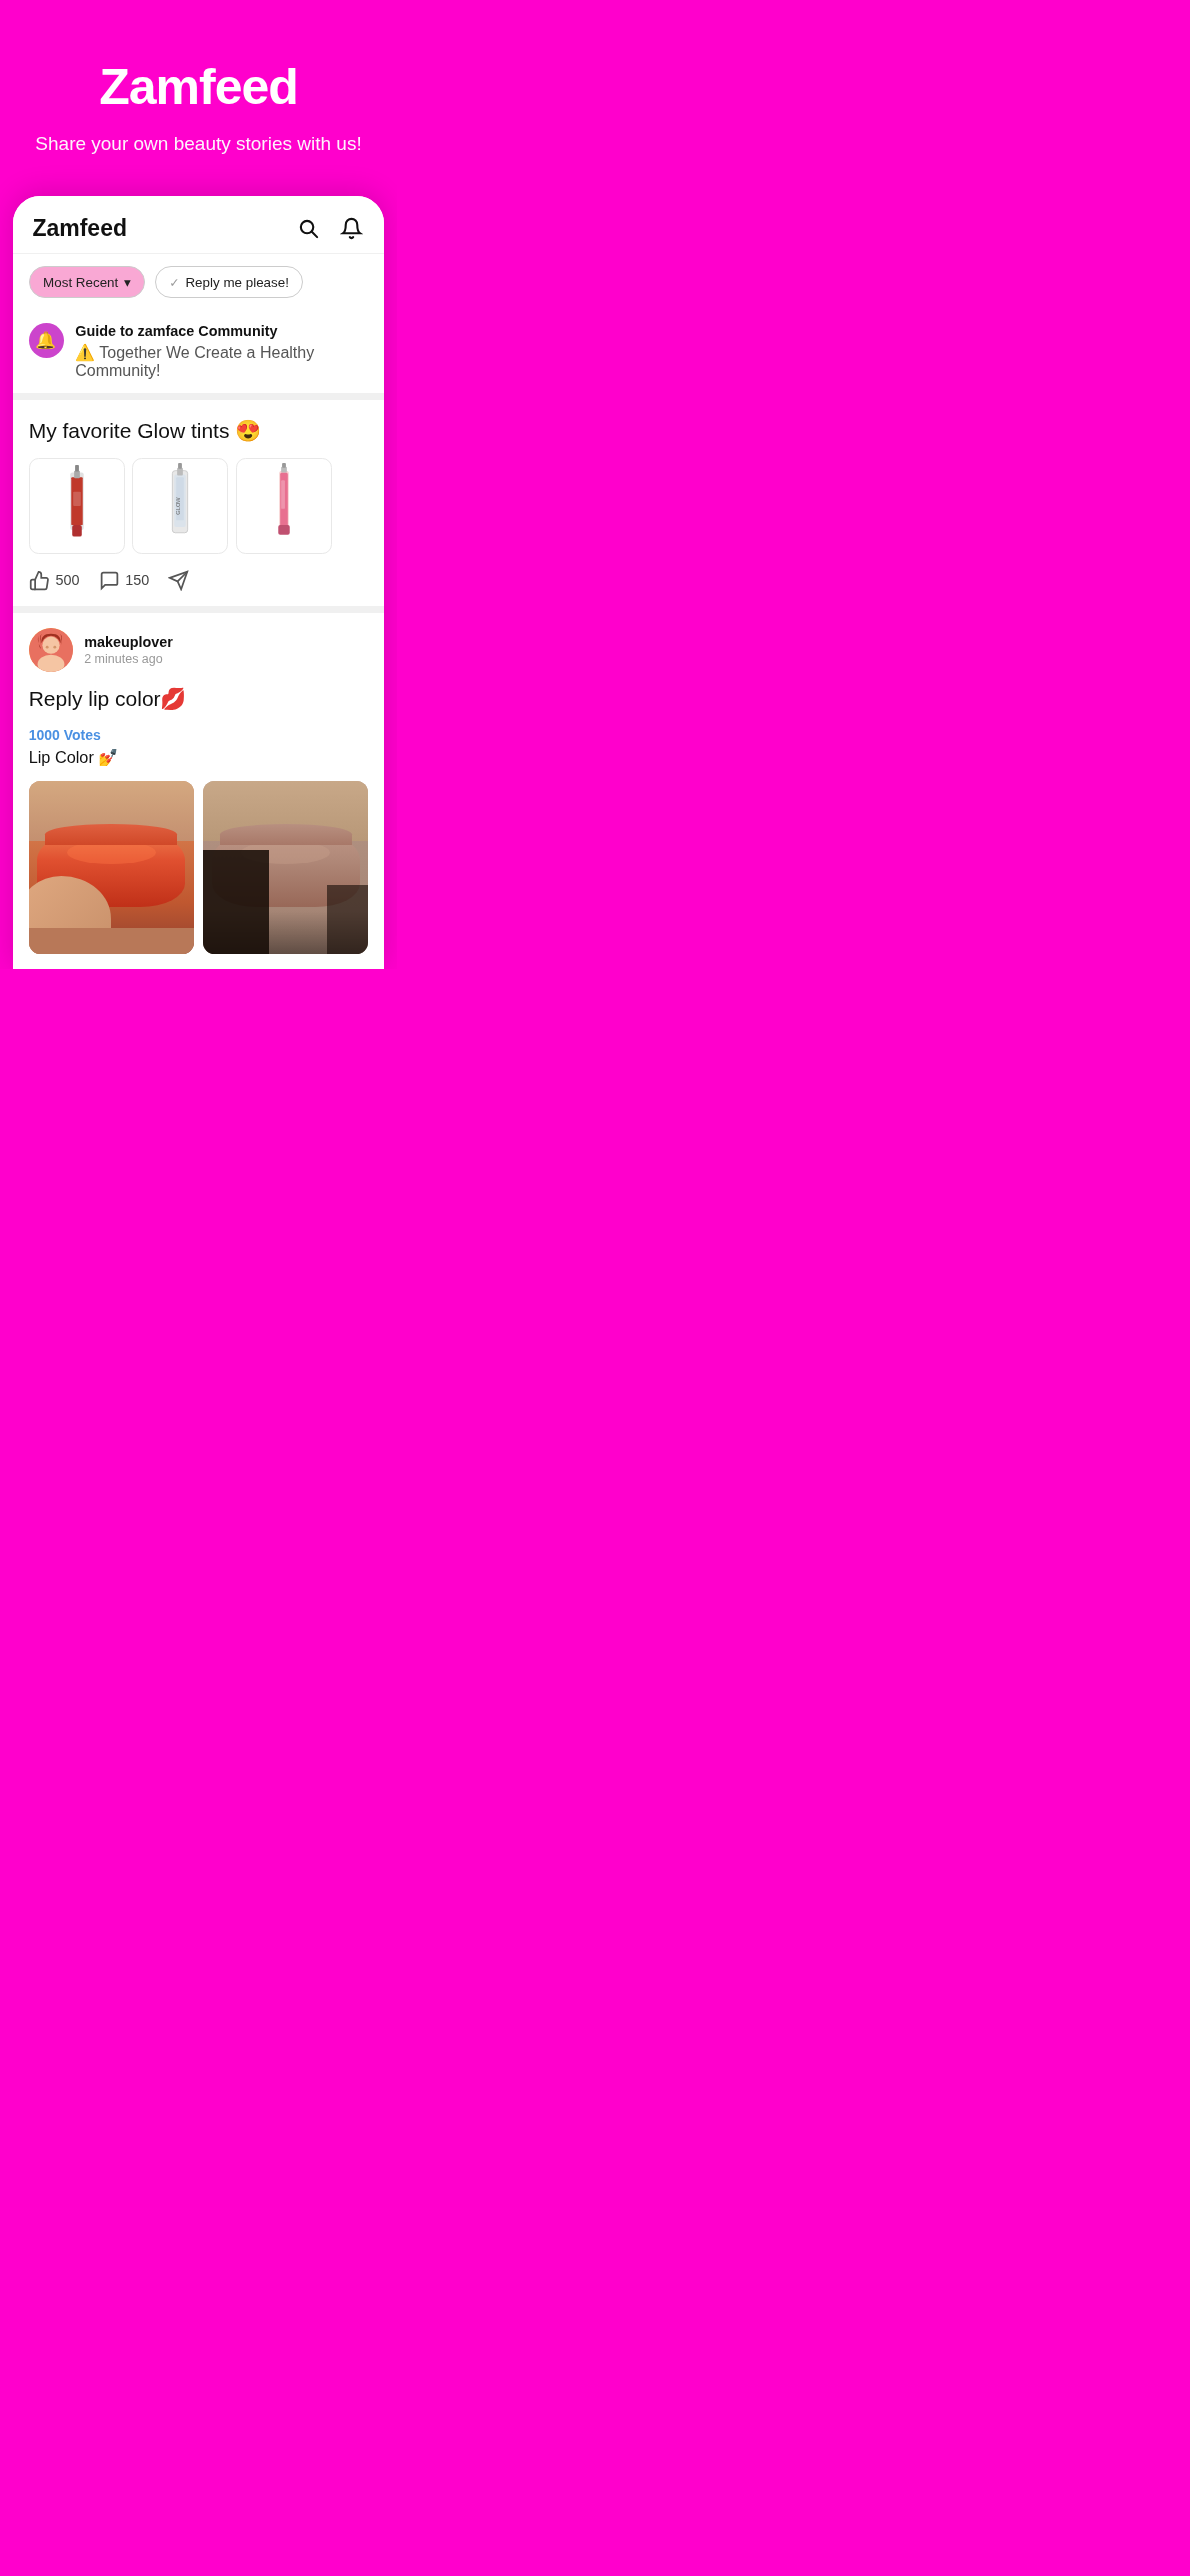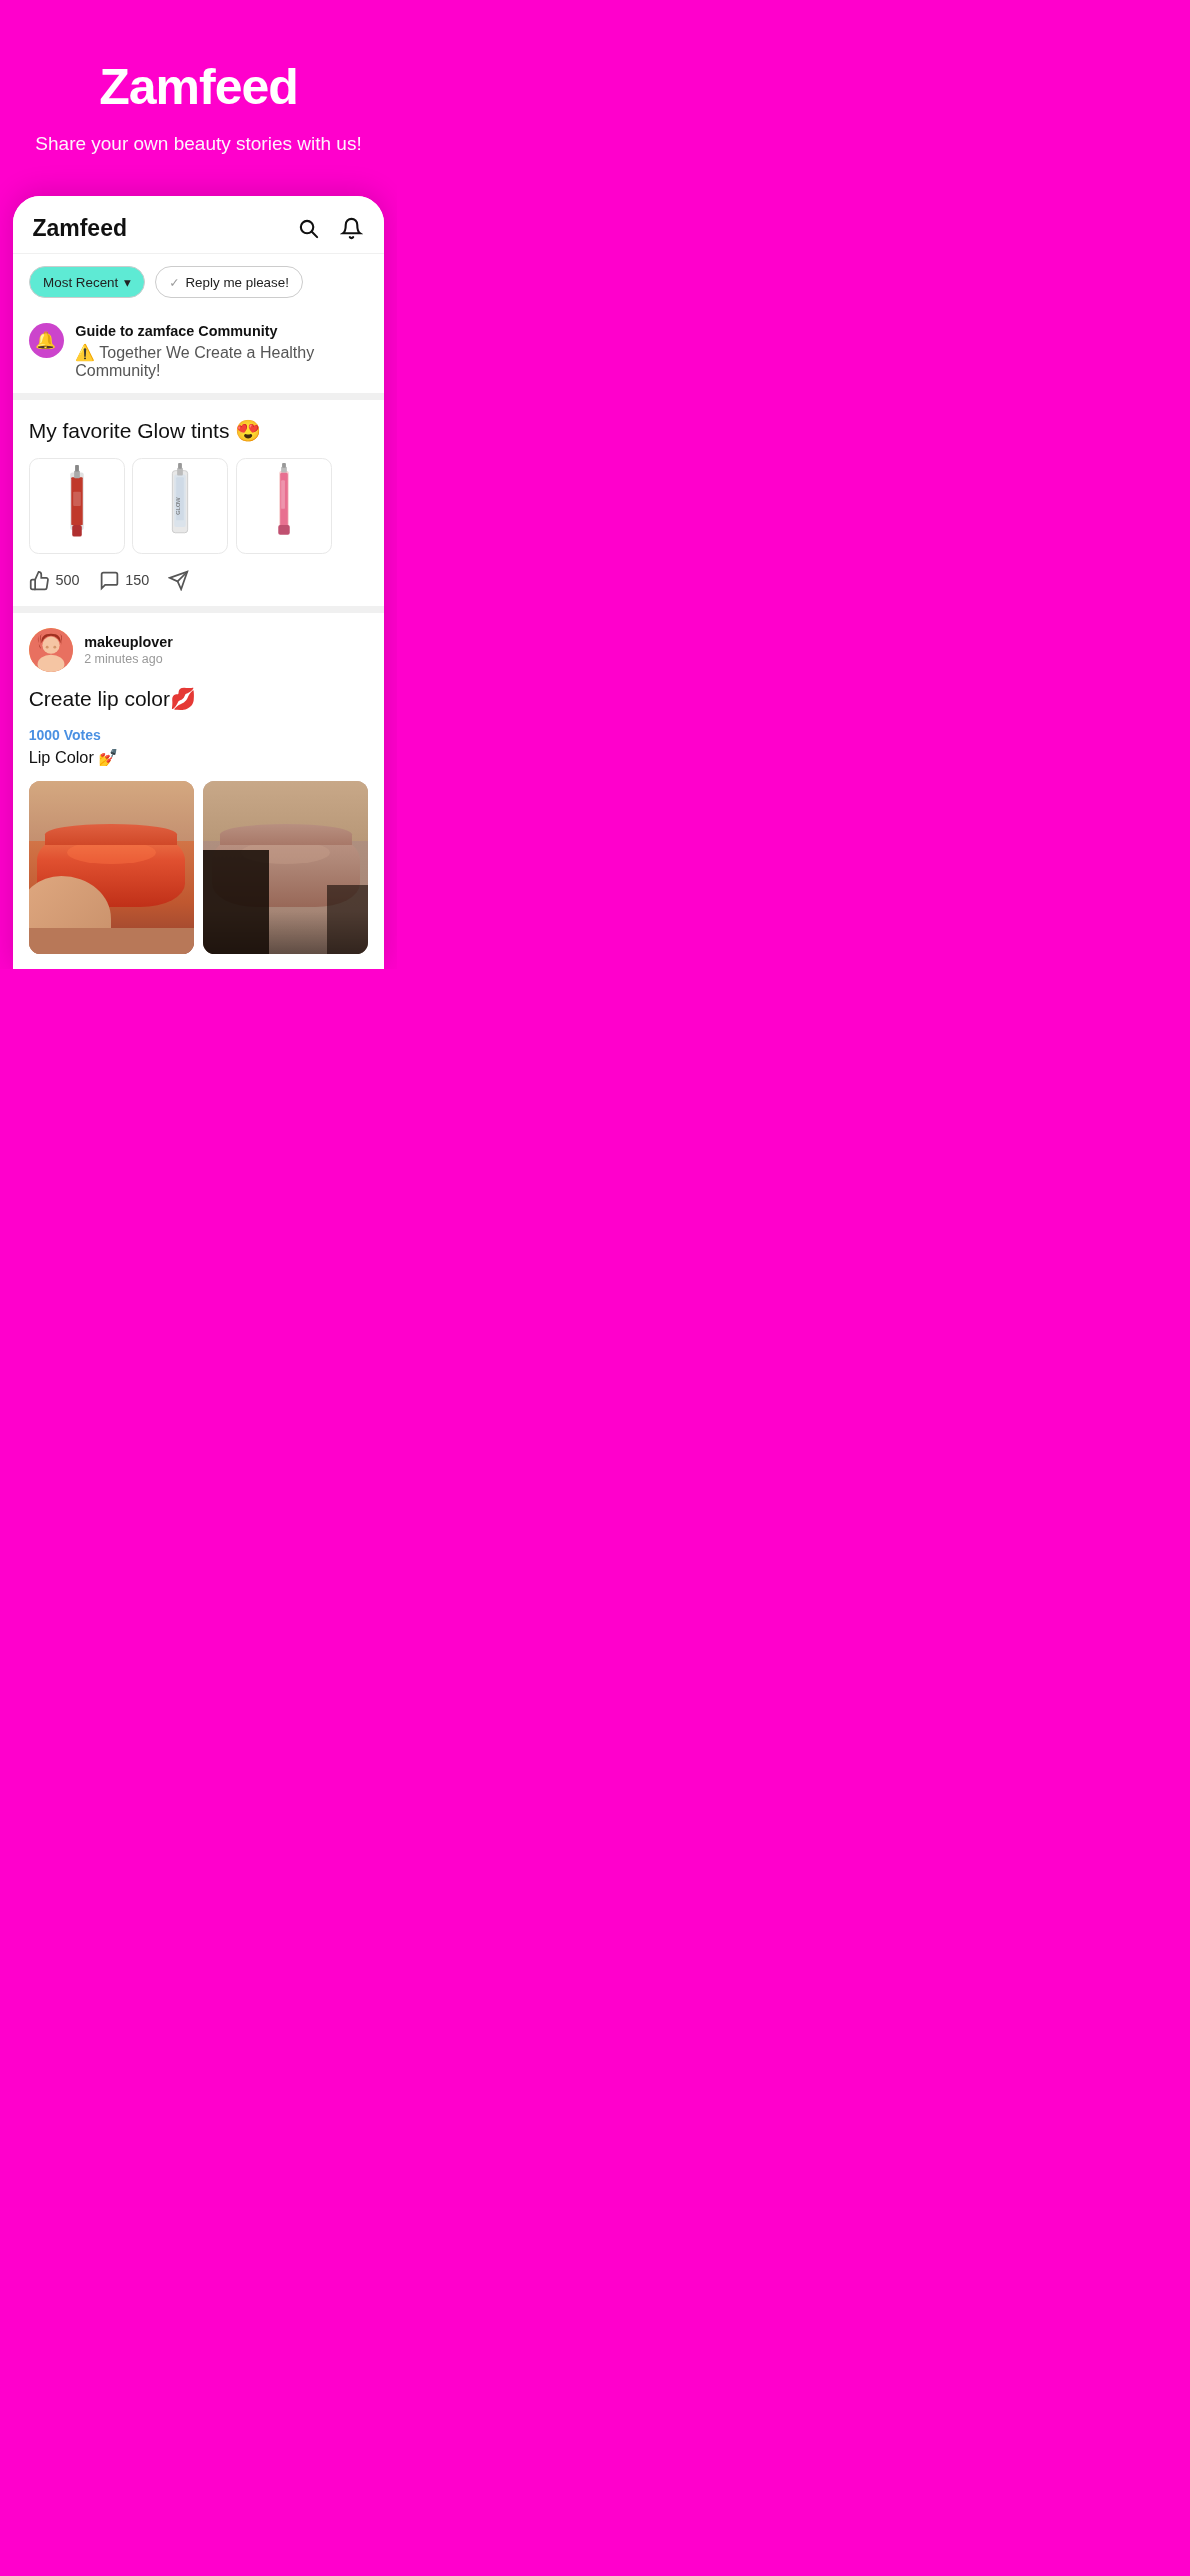--- a/index.html
+++ b/index.html
@@ -85,21 +85,21 @@
       display: flex;
       gap: 9.6px;
       align-items: center;
     }
 
     .filter-btn {
       border: 1.4px solid #ccc;
       border-radius: 19px;
       padding: 7.7px 13.4px;
       font-size: 13.4px;
-      background: #5eead4;
+      background: #f9a8d4;
       color: #222;
       display: flex;
       align-items: center;
       gap: 5.8px;
       cursor: pointer;
       font-weight: 500;
     }
 
     .filter-btn-check {
       border: 1.4px solid #ccc;
@@ -431,21 +431,21 @@
             <circle cx="27" cy="20" r="1.5" fill="#d4956a"></circle>
           </svg>
         </div>
       </div>
       <div class="post-user-info">
         <div class="post-username">makeuplover</div>
         <div class="post-time">2 minutes ago</div>
       </div>
     </div>
 
-    <div class="post-content">Create lip color💋</div>
+    <div class="post-content">Reply lip color💋</div>
     <div class="votes-text">1000 Votes</div>
     <div class="poll-title">Lip Color 💅</div>
 
     <div class="poll-images">
       <div class="poll-img-box">
 
         <div style="width:100%;height:100%;background:linear-gradient(180deg,#c89070 0%,#d4784a 30%,#c05830 70%,#904030 100%);position:relative;overflow:hidden;">
 
           <div style="position:absolute;top:0;left:0;right:0;height:35%;background:linear-gradient(180deg,#d4a880,#c49070);"></div>
 

